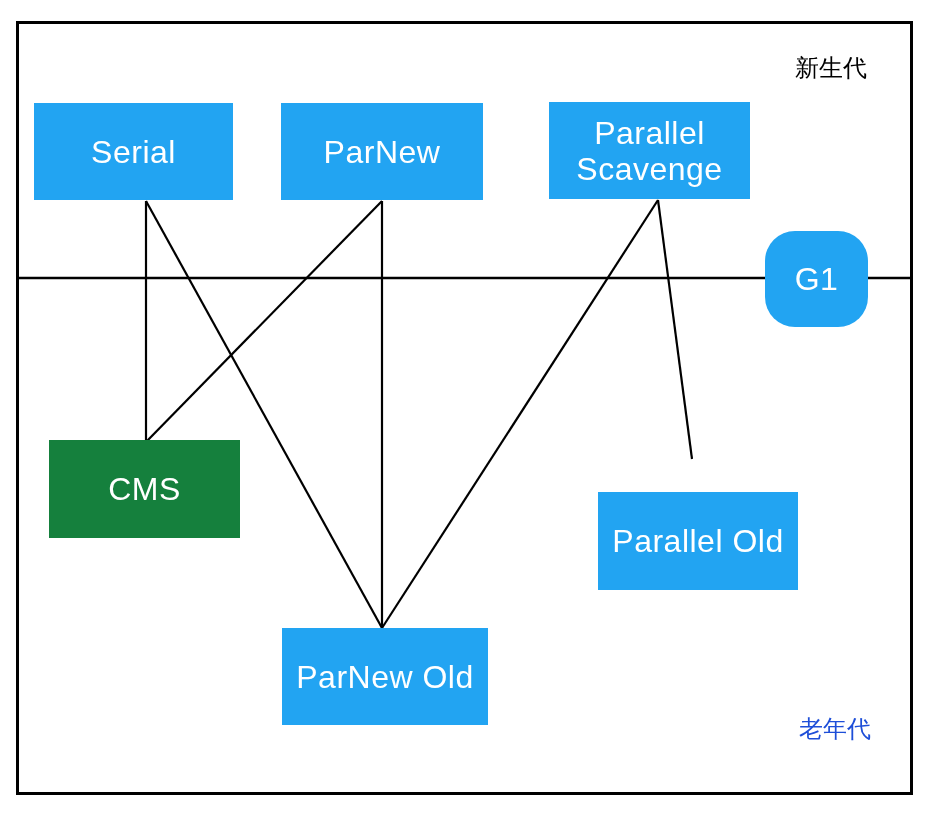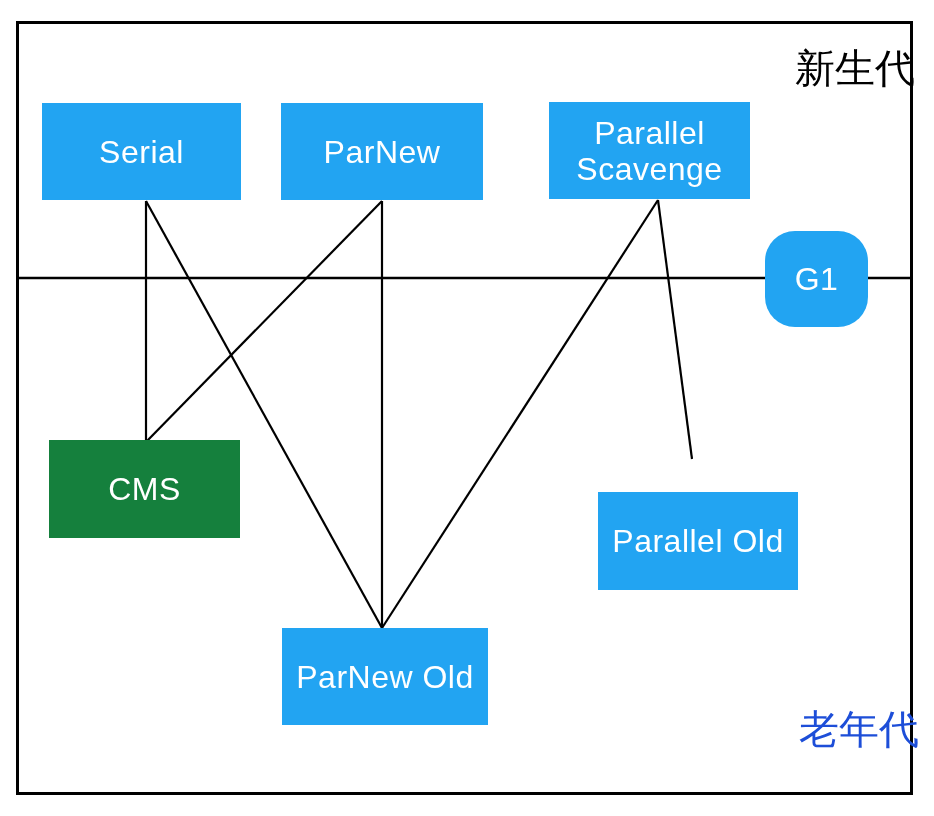--- a/index.html
+++ b/index.html
@@ -34,42 +34,42 @@
     justify-content: center;
     text-align: center;
     font-size: 32px;
     line-height: 36px;
     font-weight: 400;
     padding: 0 6px;
     letter-spacing: 0.5px;
   }
   .region-label {
     position: absolute;
-    font-size: 40px;
+    font-size: 24px;
     line-height: 32px;
     white-space: nowrap;
     font-weight: 400;
   }
 </style>
 </head>
 <body>
 
 <div class="canvas" id="canvas" style="width: 934px; height: 816px; background: rgb(255, 255, 255);">
   <div class="outer-box" id="outer-box" style="left: 16px; top: 21px; width: 897px; height: 774px; border-color: rgb(0, 0, 0);"></div>
   <svg class="edges" id="edge-layer" width="934" height="816" viewBox="0 0 934 816">
       <line x1="16" y1="278" x2="913" y2="278" stroke="#000000" stroke-width="2.6"></line>
       <line x1="146" y1="201" x2="146" y2="441" stroke="#000000" stroke-width="2.2"></line>
       <line x1="146" y1="201" x2="382" y2="628" stroke="#000000" stroke-width="2.2"></line>
       <line x1="382" y1="201" x2="147" y2="441" stroke="#000000" stroke-width="2.2"></line>
       <line x1="382" y1="201" x2="382" y2="628" stroke="#000000" stroke-width="2.2"></line>
       <line x1="658" y1="200" x2="382" y2="628" stroke="#000000" stroke-width="2.2"></line>
       <line x1="658" y1="200" x2="692" y2="459" stroke="#000000" stroke-width="2.2"></line>
     </svg>
   <div id="node-layer">
-      <div class="node" style="left: 42px; top: 103px; width: 199px; height: 97px; background: rgb(34, 164, 242); color: rgb(255, 255, 255);">
+      <div class="node" style="left: 34px; top: 103px; width: 199px; height: 97px; background: rgb(34, 164, 242); color: rgb(255, 255, 255);">
         <span>Serial</span>
       </div>
       <div class="node" style="left: 281px; top: 103px; width: 202px; height: 97px; background: rgb(34, 164, 242); color: rgb(255, 255, 255);">
         <span>ParNew</span>
       </div>
       <div class="node" style="left: 549px; top: 102px; width: 201px; height: 97px; background: rgb(34, 164, 242); color: rgb(255, 255, 255); justify-content: center;">
         <span>Parallel Scavenge</span>
       </div>
       <div class="node" style="left: 765px; top: 231px; width: 103px; height: 96px; background: rgb(34, 164, 242); color: rgb(255, 255, 255); border-radius: 30px;">
         <span>G1</span>

